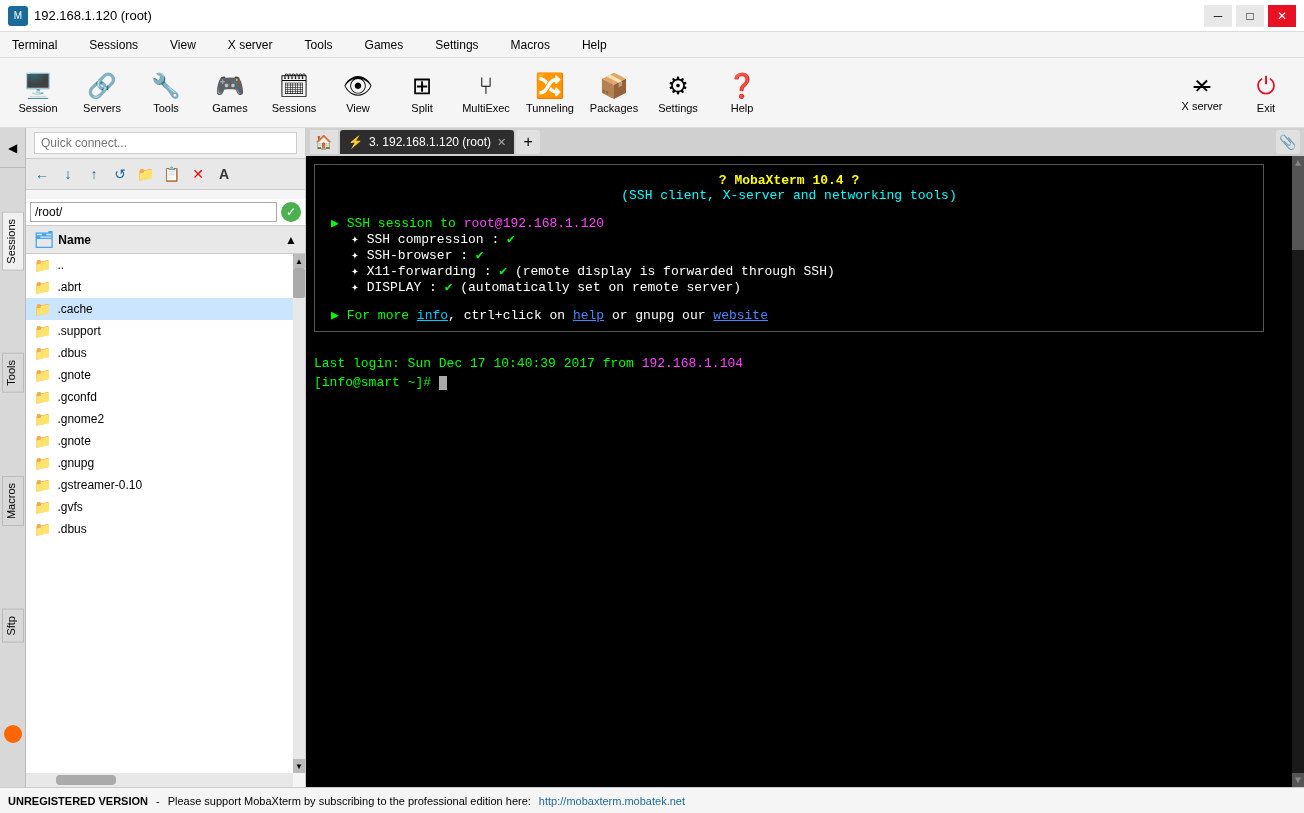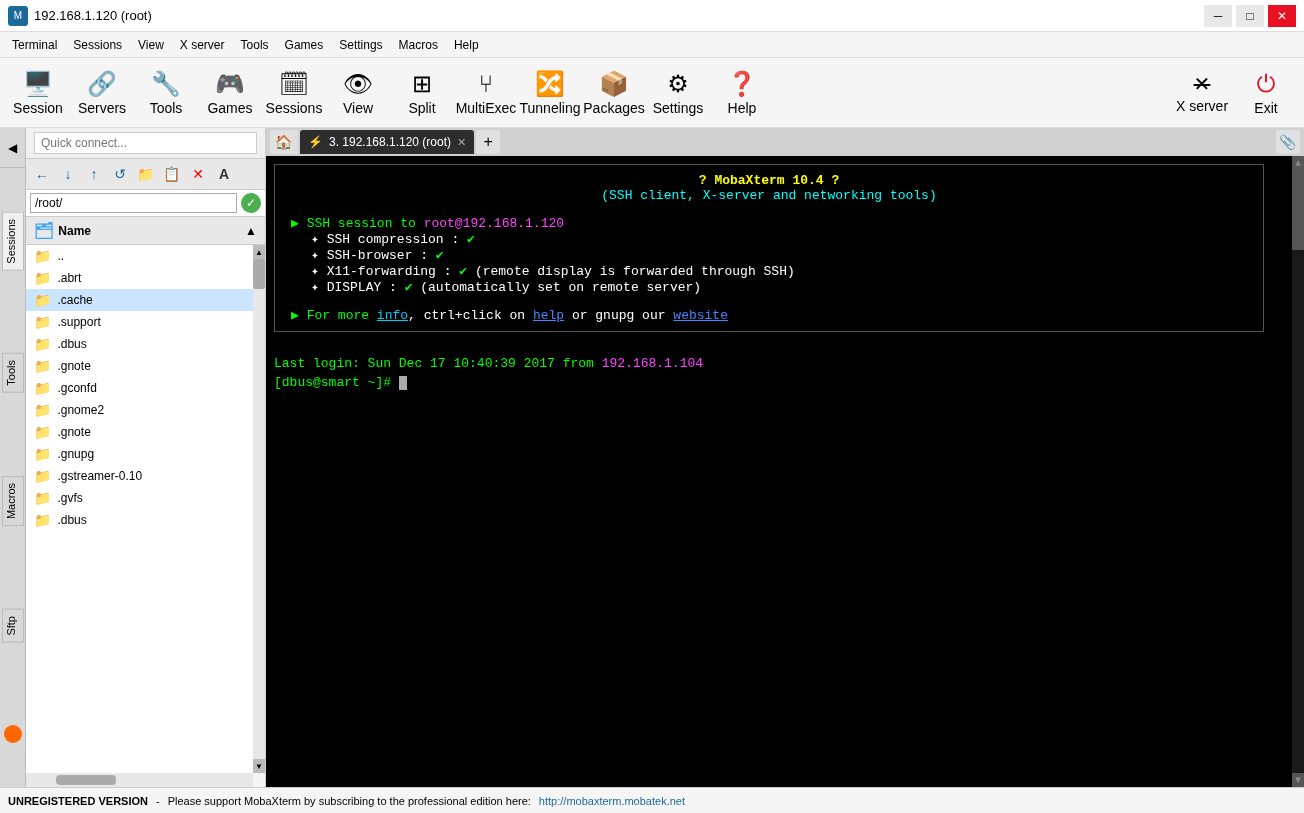--- a/index.html
+++ b/index.html
@@ -22,21 +22,21 @@
     .title-btn.close { background: #e81123; color: white; }
 
     
     .menu-bar {
       background: #f5f5f5;
       display: flex;
       align-items: center;
       padding: 2px 4px;
       height: 26px;
       border-bottom: 1px solid #ddd;
-      gap: 0;
+      gap: 16px;
     }
     .menu-item { padding: 2px 8px; cursor: pointer; font-size: 12px; border-radius: 2px; }
 
     
     .toolbar {
       background: #f5f5f5;
       display: flex;
       align-items: center;
       padding: 4px 8px;
       height: 70px;
@@ -50,21 +50,21 @@
       justify-content: center;
       width: 60px;
       height: 58px;
       cursor: pointer;
       border-radius: 3px;
       gap: 2px;
       font-size: 11px;
       padding: 4px;
     }
     .tool-icon { font-size: 24px; }
-    .tool-label { font-size: 14px; }
+    .tool-label { font-size: 11px; }
 
     
     .toolbar-right { margin-left: auto; display: flex; align-items: center; gap: 4px; }
     .toolbar-right-btn { display: flex; flex-direction: column; align-items: center; justify-content: center; width: 60px; height: 58px; cursor: pointer; border-radius: 3px; gap: 2px; font-size: 11px; }
 
     
     .quick-connect-bar {
       display: flex;
       align-items: center;
       padding: 4px 8px;
@@ -111,20 +111,21 @@
       font-size: 13px;
     }
 
     .path-bar {
       display: flex;
       align-items: center;
       padding: 3px 4px;
       background: white;
       border-bottom: 1px solid #ccc;
       gap: 4px;
+      margin-top: 9px;
     }
     .path-input {
       flex: 1;
       border: 1px solid #aaa;
       padding: 2px 4px;
       font-size: 12px;
     }
     .path-ok {
       width: 20px;
       height: 20px;
@@ -385,21 +386,21 @@
     <div style="display:flex; align-items:center; justify-content:center; height:40px; border-bottom:1px solid #bbb; cursor:pointer;">◀</div>
     <div style="flex:1; display:flex; flex-direction:column; justify-content:space-around; align-items:center; padding:4px 0;">
       <div style="writing-mode:vertical-rl; transform:rotate(180deg); font-size:11px; padding:6px 2px; cursor:pointer; background:#f0f0f0; border:1px solid #bbb; width:22px; text-align:center;">Sessions</div>
       <div style="writing-mode:vertical-rl; transform:rotate(180deg); font-size:11px; padding:6px 2px; cursor:pointer; background:#d8d8d8; border:1px solid #bbb; width:22px; text-align:center; margin-top:4px;">Tools</div>
       <div style="writing-mode:vertical-rl; transform:rotate(180deg); font-size:11px; padding:6px 2px; cursor:pointer; background:#d8d8d8; border:1px solid #bbb; width:22px; text-align:center; margin-top:4px;">Macros</div>
       <div style="writing-mode:vertical-rl; transform:rotate(180deg); font-size:11px; padding:6px 2px; cursor:pointer; background:#d8d8d8; border:1px solid #bbb; width:22px; text-align:center; margin-top:4px;">Sftp</div>
       <div style="width:18px; height:18px; background:#ff6600; border-radius:50%; margin-top:4px; display:flex; align-items:center; justify-content:center;"></div>
     </div>
   </div>
 
-  <div class="file-panel" style="width:240px;">
+  <div class="file-panel" style="width:280px;">
 
     <div class="quick-connect-bar">
       <input class="quick-connect-input" type="text" placeholder="Quick connect..." style="">
     </div>
 
     <div class="file-panel-toolbar">
       <div class="file-tb-btn" style="font-size:14px; color:#1a6b9a;">←</div>
       <div class="file-tb-btn" style="font-size:14px; color:#1a6b9a;">↓</div>
       <div class="file-tb-btn" style="font-size:14px; color:#1a6b9a;">↑</div>
       <div class="file-tb-btn" style="font-size:14px; color:#1a6b9a;">↺</div>
@@ -533,21 +534,21 @@
         <div style="margin-top:12px;">
           <span class="term-green">▶ For more </span><span style="color:#00ccff; text-decoration:underline; cursor:pointer;">info</span><span class="term-white">, ctrl+click on </span><span style="color:#4488ff; text-decoration:underline; cursor:pointer;">help</span><span class="term-white"> or gnupg our </span><span style="color:#4488ff; text-decoration:underline; cursor:pointer;">website</span>
         </div>
       </div>
 
       
       <div style="margin-top:8px;">
         <span style="color:#00ff00;">Last login: Sun Dec 17 10:40:39 2017 from </span><span style="color:#ff44ff;">192.168.1.104</span>
       </div>
       <div style="margin-top:4px;">
-        <span style="color:#00ff00;">[dbus@smart ~]#</span><span style="color:#00ff00;"> </span><span class="cursor">&nbsp;</span>
+        <span style="color:#00ff00;">[info@smart ~]#</span><span style="color:#00ff00;"> </span><span class="cursor">&nbsp;</span>
       </div>
 
       
       <div class="terminal-scroll">
         <div class="terminal-scroll-top">▲</div>
         <div class="terminal-scroll-thumb" style="top:14px;"></div>
         <div class="terminal-scroll-bottom">▼</div>
       </div>
     </div>
   </div>

